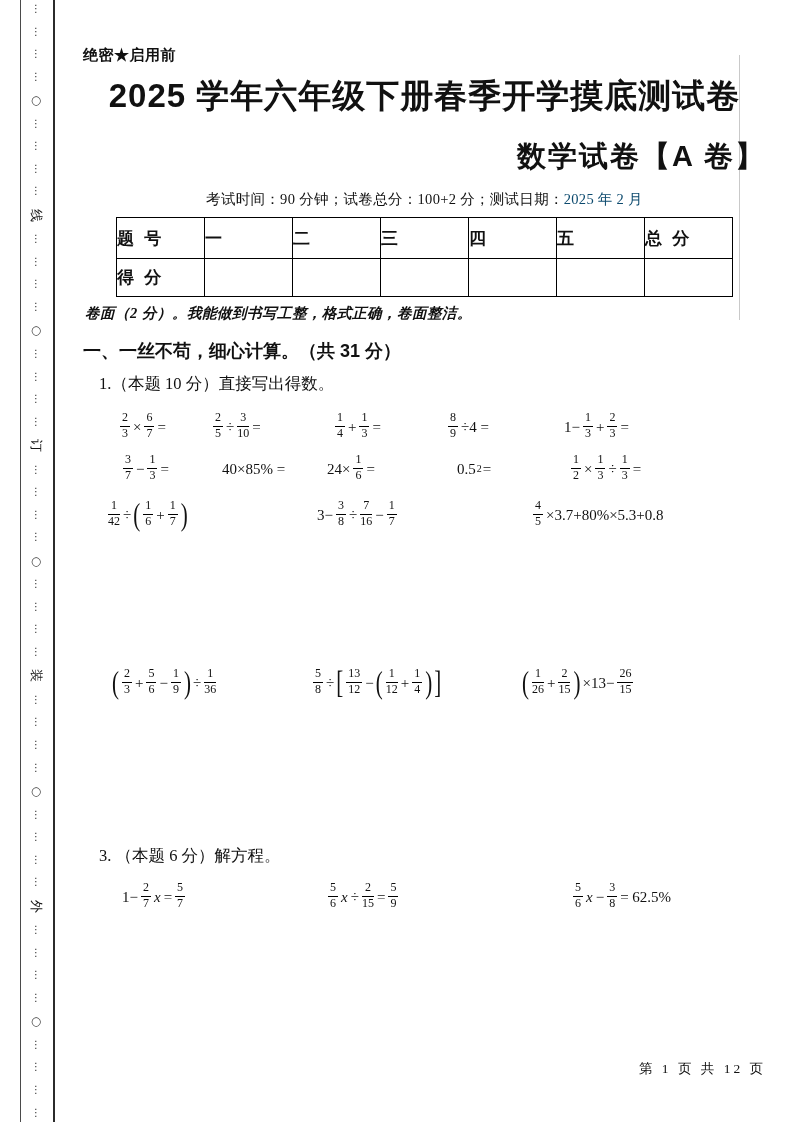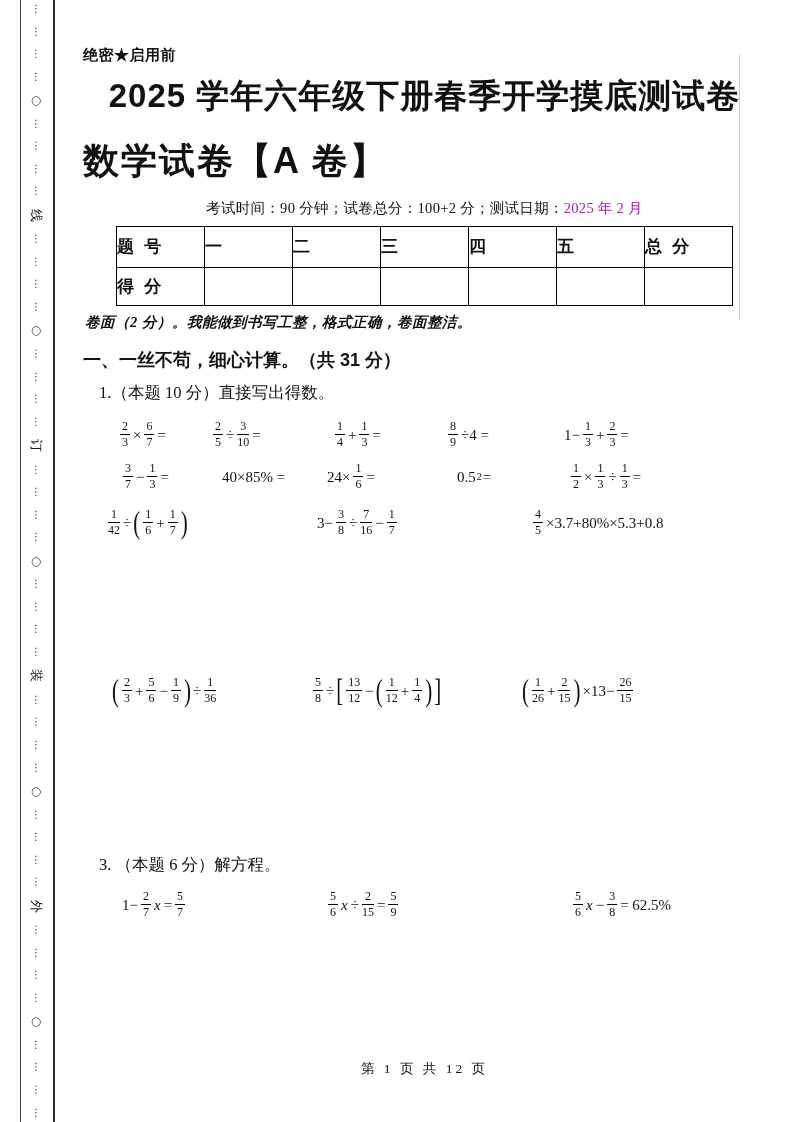--- a/index.html
+++ b/index.html
@@ -14,24 +14,24 @@
   .m-dots{font-family:"DejaVu Sans",sans-serif;font-size:10px;line-height:1;color:#2e2e2e;}
   .m-circle{font-family:"DejaVu Sans",sans-serif;font-size:12px;line-height:1;color:#3a3a3a;}
   .m-char{font-size:13px;line-height:1;color:#161616;transform:rotate(90deg);}
   .right-scan-line{position:absolute;left:739px;top:55px;height:265px;width:1px;background:#c9c9c9;}
   
   .content{position:absolute;left:57px;top:0;width:683px;height:100%;margin-left:26px;}
   .classification{margin-top:46px;font-family:"Liberation Sans",sans-serif;
         font-weight:bold;font-size:15px;letter-spacing:.5px;}
   .title{margin:10px 0 0 0;text-align:center;font-family:"Liberation Sans",sans-serif;
         font-weight:900;font-size:33px;line-height:1.3;letter-spacing:1px;}
-  .subtitle{margin:20px 0 0 0;text-align:left;font-family:"Liberation Sans",sans-serif;
-        font-weight:900;font-size:36px;line-height:1.25;letter-spacing:2px;}
+  .subtitle{margin:20px 0 0 0;text-align:right;font-family:"Liberation Sans",sans-serif;
+        font-weight:900;font-size:29px;line-height:1.25;letter-spacing:2px;}
   .info-line{margin-top:16px;text-align:center;font-size:14.5px;letter-spacing:.3px;}
-  .info-date{color:#a21caf;}
+  .info-date{color:#0c4a6e;}
   
   .score-table{margin:8px 0 0 33px;border-collapse:collapse;table-layout:fixed;width:617px;}
   .score-table td{border:1.6px solid #000;text-align:left;vertical-align:middle;
         font-size:17px;font-weight:bold;letter-spacing:3px;padding:0;}
   .score-table tr.hdr td{height:40px;}
   .score-table tr.scr td{height:37px;}
   
   .neatness{margin:7px 0 0 2px;font-size:14.5px;font-weight:bold;font-style:italic;letter-spacing:.5px;}
   .sec-heading{margin:16px 0 0 0;font-family:"Liberation Sans",sans-serif;font-weight:bold;font-size:18px;}
   .q-label{margin:10px 0 0 16px;font-size:16.5px;}
@@ -45,21 +45,21 @@
   .expr{display:flex;align-items:center;font-size:15px;white-space:nowrap;}
   .tx{padding:0 1px;}
   .fr{display:inline-flex;flex-direction:column;text-align:center;font-size:12px;
       line-height:1.15;margin:0 2px;position:relative;top:-1px;}
   .fr .nu{border-bottom:1px solid #000;padding:0 2px 0.5px 2px;}
   .fr .de{padding-top:0.5px;}
   .bg{display:inline-block;font-size:21px;font-weight:300;transform:scaleY(1.55);
       margin:0 1px;line-height:1;position:relative;top:-1px;}
   .sp{font-size:10px;position:relative;top:-1px;}
   .vr{font-style:italic;padding:0 2px 0 1px;}
-  .footer{position:absolute;bottom:44px;left:0;width:100%;text-align:center;
+  .footer{position:absolute;bottom:44px;left:0;width:100%;text-align:right;
       font-size:13.5px;letter-spacing:3px;}
 </style>
 </head>
 <body>
 
 <div class="page">
 
   <div class="edge-thin"></div>
   <div class="binding-strip">
       <span class="m-dots">⋮</span>

